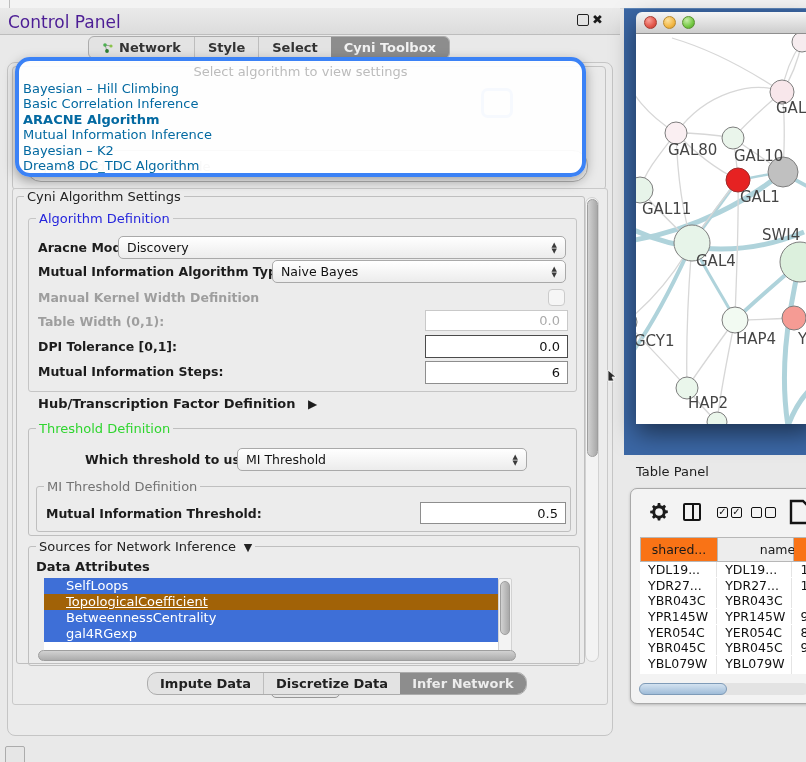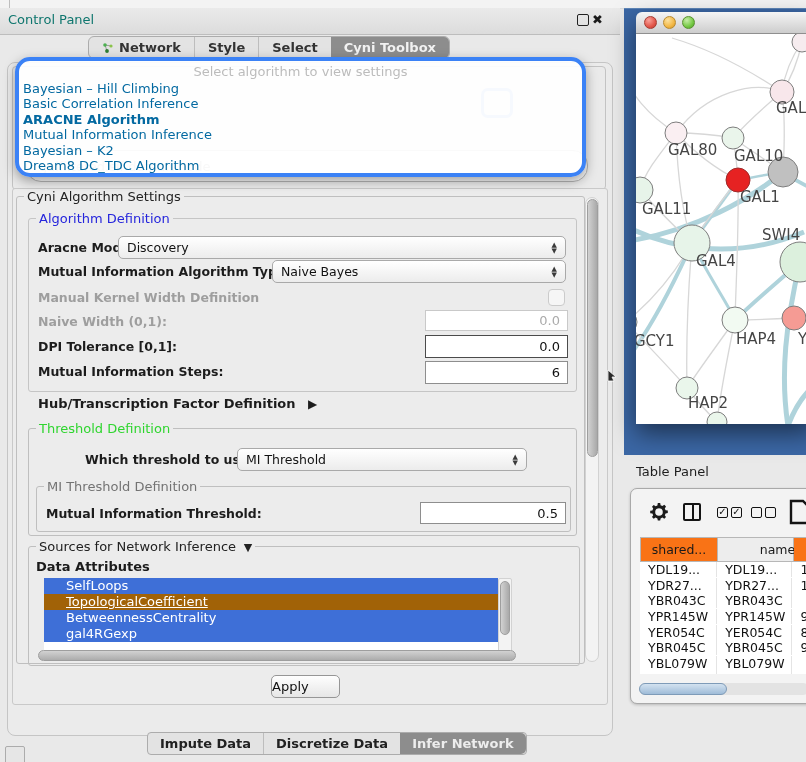--- a/index.html
+++ b/index.html
@@ -14,21 +14,21 @@
          display:flex;align-items:center;padding:0 8px;font-size:12.5px;color:#111;box-sizing:border-box}
   .combo .spin{margin-left:auto;display:flex;flex-direction:column;align-items:center;color:#3a3a3a}
   .combo .spin i{font-style:normal;font-size:7px;line-height:6px}
   .field{background:#fff;border:1px solid #ABABAB;box-sizing:border-box;display:flex;align-items:center;
          justify-content:flex-end;padding:0 7px;font-size:13px;color:#111}
   .field.dis{color:#ABABAB;border-color:#C9C9C9}
   .field.focus{border:1.5px solid #4b4b4b}
   
   #cp-titlebar{left:0;top:8;width:620px;height:26px;background:linear-gradient(#EAEAEA,#DCDCDC);
                border-bottom:1px solid #BDBDBD;top:8px}
-  #cp-title{left:8px;top:12px;font-size:13px;color:#0f766e}
+  #cp-title{left:8px;top:12px;font-size:17px;color:#4c1d95}
   
   .tabbar{display:inline-flex;align-items:stretch;border:1px solid #ACACAC;border-radius:6px;
           background:#E3E3E3;height:21px;overflow:hidden}
   .tab{display:flex;align-items:center;padding:0 13px;font-size:13px;font-weight:bold;color:#333;
        border-left:1px solid #BDBDBD;cursor:default}
   .tab:first-child{border-left:none}
   .tab.sel{background:#8D8D8D;color:#F2F2F2;border-left:none}
   .tab.sel + .tab{border-left:none}
   .tab .ticon{margin-right:5px;display:inline-flex}
   
@@ -141,21 +141,21 @@
   <span>Naive Bayes</span>
   <span class="spin">
       <i>▲</i>
       <i>▼</i>
     </span>
 </div>
 
 <div class="abs lbl gray" style="left:38px;top:290px">Manual Kernel Width Definition</div>
 <div class="abs" style="left:548px;top:289px;width:15px;height:15px;border:1px solid #CBCBCB;border-radius:4px;background:#F6F6F6"></div>
 
-<div class="abs lbl gray" style="left:38px;top:314px">Naive Width (0,1):</div>
+<div class="abs lbl gray" style="left:38px;top:314px">Table Width (0,1):</div>
 <div class="abs field dis" style="left:425px;top:310px;width:143px;height:21px">
   <span>0.0</span>
 </div>
 
 <div class="abs lbl" style="left:38px;top:339px">DPI Tolerance [0,1]:</div>
 <div class="abs field focus" style="left:425px;top:335px;width:143px;height:23px">
   <span>0.0</span>
 </div>
 
 <div class="abs lbl" style="left:38px;top:364px">Mutual Information Steps:</div>
@@ -205,21 +205,21 @@
 
 <div class="abs" style="left:36px;top:650px;width:484px;height:9px;background:#EDEDED;border-radius:5px"></div>
 <div class="abs sbthumb h" style="left:38px;top:650px;width:476px;height:9px"></div>
 
 <div class="abs" style="left:271px;top:675px;width:67px;height:21px;border:1px solid #969696;border-radius:5px;
             background:linear-gradient(#FEFEFE,#E6E6E6);display:flex;align-items:center;justify-content:flex-start;
             font-size:13px;color:#111">
   <span>Apply</span>
 </div>
 
-<div class="abs tabbar" id="bottom-tabs" style="left:147px;top:732px;height:21px;border-radius:4px">
+<div class="abs tabbar" id="bottom-tabs" style="left:147px;top:672px;height:21px;border-radius:10px">
     <div class="btab">Impute Data</div>
     <div class="btab">Discretize Data</div>
     <div class="btab sel">Infer Network</div>
   </div>
 
 <div class="abs" style="left:5px;top:746px;width:18px;height:16px;border:1px solid #ACACAC;border-radius:2px;background:#E6E6E6"></div>
 
 <div id="algo-popup" class="abs">
   <div class="ph">Select algorithm to view settings</div>
   <div id="popup-items">

